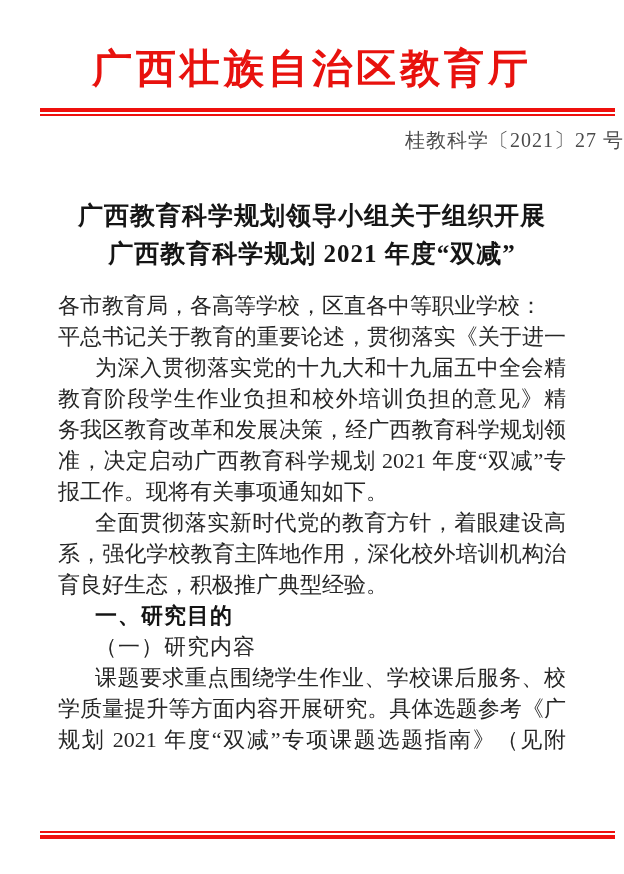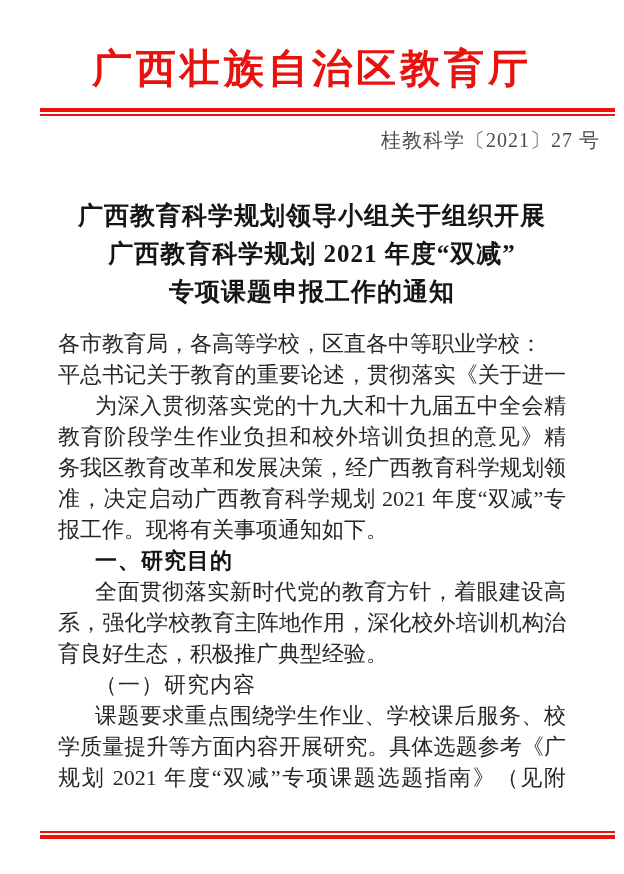--- a/index.html
+++ b/index.html
@@ -32,21 +32,20 @@
   .rule-bottom {
     position:absolute;
     left:40px; top:831px;
     width:575px; height:2px;
     border-top:2px solid #ef100d;
     border-bottom:4.5px solid #ef100d;
   }
   .doc-number {
     margin-top:11px;
     text-align:right;
-    padding-right:24px;
     color:#4a4a4a;
     font-size:20px;
     line-height:26px;
     letter-spacing:1px;
   }
   .doc-title {
     margin-top:44px;
     text-align:center;
     color:#151515;
     font-size:25px;
@@ -87,42 +86,41 @@
 
   <div class="agency">广西壮族自治区教育厅</div>
 
   <div class="rule-top"></div>
 
   <div class="doc-number">桂教科学〔2021〕27 号</div>
 
   <div class="doc-title" id="doc-title">
       <div class="title-line">广西教育科学规划领导小组关于组织开展</div>
       <div class="title-line">广西教育科学规划 2021 年度“双减”</div>
-      <div class="title-line">专项课题申报工作的通知</div>
     </div>
 
   <div class="doc-body" id="doc-body">
       <div class="blk blk-salutation">
         <div class="line">各市教育局，各高等学校，区直各中等职业学校：</div>
       </div>
       <div class="blk blk-paragraph">
         <div class="line fill">平总书记关于教育的重要论述，贯彻落实《关于进一步减轻义务</div>
         <div class="line fill indent">为深入贯彻落实党的十九大和十九届五中全会精神和习近</div>
         <div class="line fill">教育阶段学生作业负担和校外培训负担的意见》精神，更好地服</div>
         <div class="line fill">务我区教育改革和发展决策，经广西教育科学规划领导小组批</div>
         <div class="line fill">准，决定启动广西教育科学规划 2021 年度“双减”专项课题申</div>
         <div class="line">报工作。现将有关事项通知如下。</div>
       </div>
-      <div class="blk blk-heading1">
-        <div class="line indent">一、研究目的</div>
-      </div>
       <div class="blk blk-paragraph">
         <div class="line fill indent">全面贯彻落实新时代党的教育方针，着眼建设高质量教育体</div>
         <div class="line fill">系，强化学校教育主阵地作用，深化校外培训机构治理，构建教</div>
         <div class="line">育良好生态，积极推广典型经验。</div>
+      </div>
+      <div class="blk blk-heading1">
+        <div class="line indent">一、研究目的</div>
       </div>
       <div class="blk blk-heading2">
         <div class="line indent">（一）研究内容</div>
       </div>
       <div class="blk blk-paragraph">
         <div class="line fill indent">课题要求重点围绕学生作业、学校课后服务、校外培训、教</div>
         <div class="line fill">学质量提升等方面内容开展研究。具体选题参考《广西教育科学</div>
         <div class="line fill">规划 2021 年度“双减”专项课题选题指南》（见附件，简称《选</div>
       </div>
     </div>

